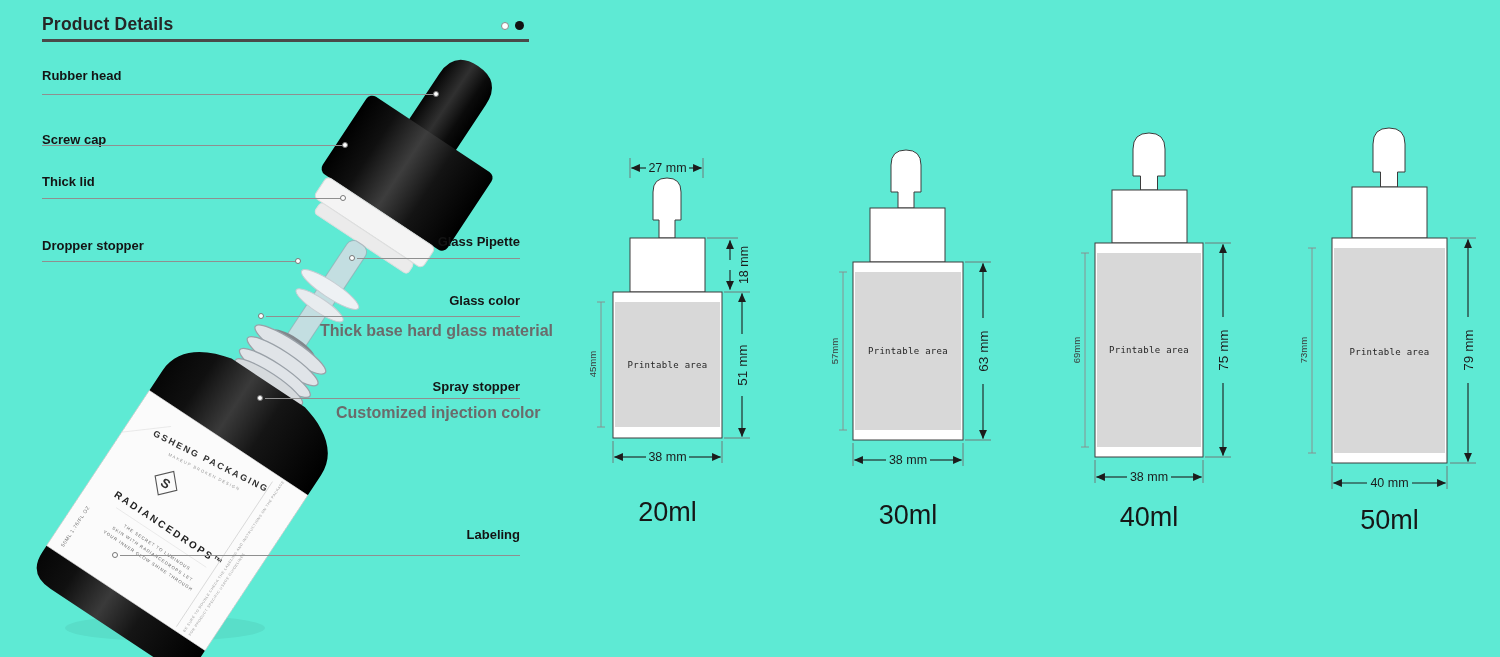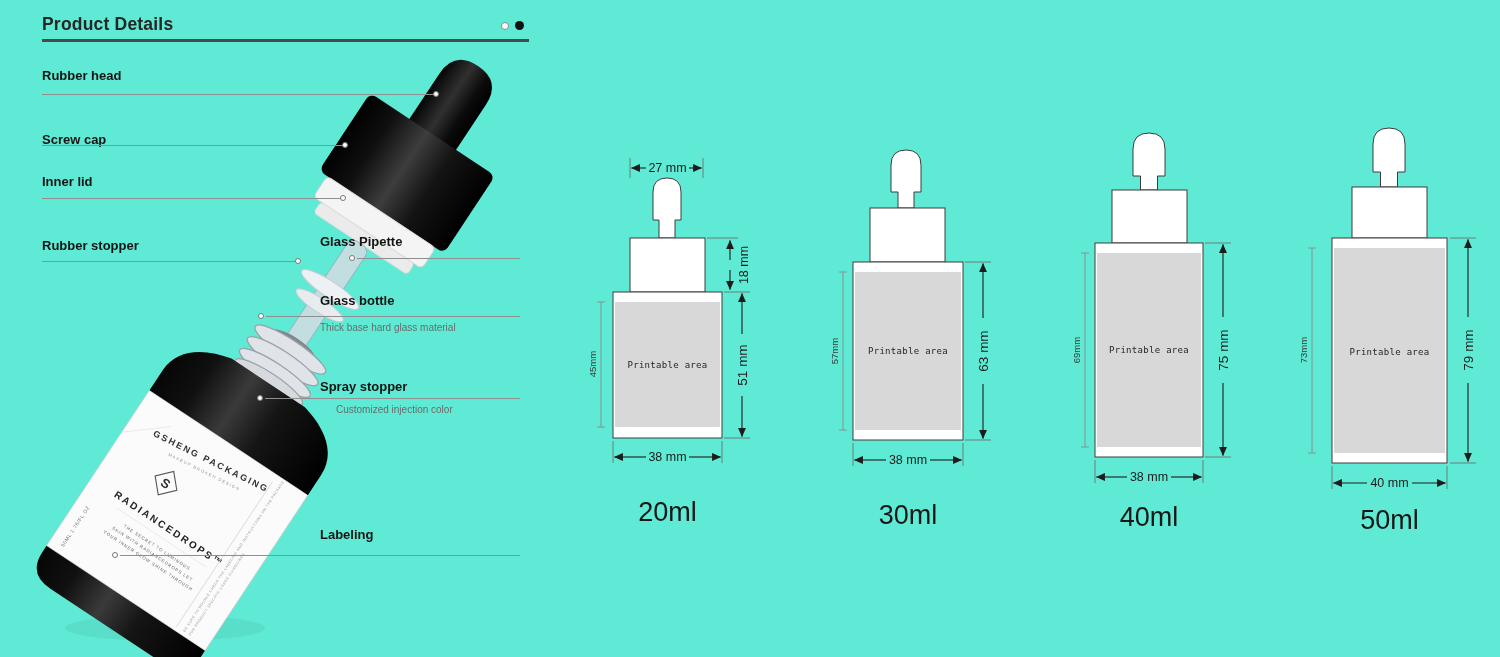--- a/index.html
+++ b/index.html
@@ -9,22 +9,22 @@
 
   
   .page-title { position:absolute; left:42px; top:14px; font-size:17.5px; font-weight:700; color:#262626; letter-spacing:.2px; }
   .title-rule { position:absolute; left:42px; top:39px; width:487px; height:2.5px; background:#4a4a4a; }
   .dots { position:absolute; left:501px; top:21px; display:flex; align-items:center; gap:6px; }
   .dot { display:inline-block; border-radius:50%; }
   .dot-inactive { width:8px; height:8px; border:1.5px solid #8a8a8a; background:#fff; }
   .dot-active { width:9px; height:9px; background:#111; }
 
   .co-label { position:absolute; font-size:13px; font-weight:700; color:#141414; white-space:nowrap; }
-  .co-label.right, .co-sub { width:200px; }
-  .co-sub { position:absolute; font-size:10px; color:#6b6b6b; white-space:nowrap; }
+  .co-label.right, .co-sub { text-align:right; width:200px; }
+  .co-sub { position:absolute; font-size:16px; color:#6b6b6b; white-space:nowrap;font-weight:bold; }
   .co-line { position:absolute; height:1px; background:#8f8f8f; }
   .co-dot { position:absolute; width:6px; height:6px; border:1px solid #777; border-radius:50%; background:#fff; }
 
   .bottle-svg { position:absolute; left:0; top:30px; }
 
   
   .diagram { position:absolute; }
   .outline { fill:#ffffff; stroke:#3c3c3c; stroke-width:1; }
   .gray { fill:#d8d8d8; }
   .dim { stroke:#1c1c1c; stroke-width:1.1; }
@@ -121,33 +121,33 @@
   </svg>
 
   <div class="co-label" style="left:42px;top:68px">Rubber head</div>
   <div class="co-line" style="left:42px;top:94px;width:394px"></div>
   <span class="co-dot" style="left:433px;top:91px"></span>
 
   <div class="co-label" style="left:42px;top:132px">Screw cap</div>
   <div class="co-line" style="left:42px;top:145px;width:303px"></div>
   <span class="co-dot" style="left:342px;top:142px"></span>
 
-  <div class="co-label" style="left:42px;top:174px">Inner lid</div>
+  <div class="co-label" style="left:42px;top:174px">Thick lid</div>
   <div class="co-line" style="left:42px;top:198px;width:301px"></div>
   <span class="co-dot" style="left:340px;top:195px"></span>
 
-  <div class="co-label" style="left:42px;top:238px">Rubber stopper</div>
+  <div class="co-label" style="left:42px;top:238px">Dropper stopper</div>
   <div class="co-line" style="left:42px;top:261px;width:256px"></div>
   <span class="co-dot" style="left:295px;top:258px"></span>
 
   <div class="co-label right" style="left:320px;top:234px">Glass Pipette</div>
   <div class="co-line" style="left:357px;top:258px;width:163px"></div>
   <span class="co-dot" style="left:349px;top:255px"></span>
 
-  <div class="co-label right" style="left:320px;top:293px">Glass bottle</div>
+  <div class="co-label right" style="left:320px;top:293px">Glass color</div>
   <div class="co-line" style="left:266px;top:316px;width:254px"></div>
   <span class="co-dot" style="left:258px;top:313px"></span>
   <div class="co-sub" style="left:320px;top:322px">Thick base hard glass material</div>
 
   <div class="co-label right" style="left:320px;top:379px">Spray stopper</div>
   <div class="co-line" style="left:265px;top:398px;width:255px"></div>
   <span class="co-dot" style="left:257px;top:395px"></span>
   <div class="co-sub" style="left:336px;top:404px">Customized injection color</div>
 
   <div class="co-label right" style="left:320px;top:527px">Labeling</div>

